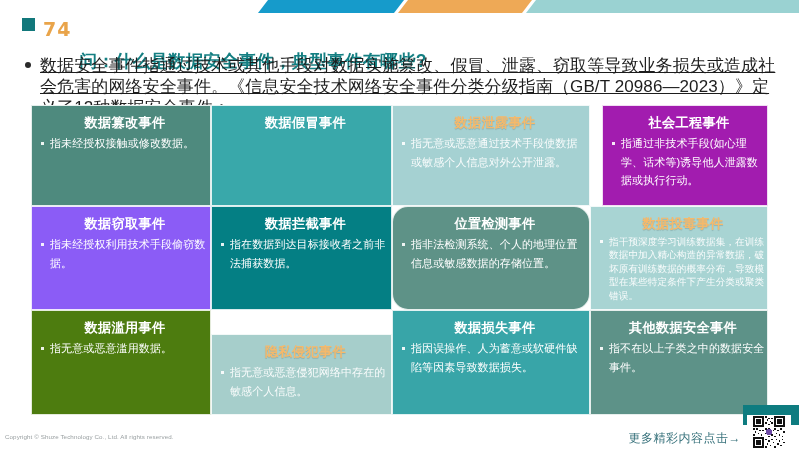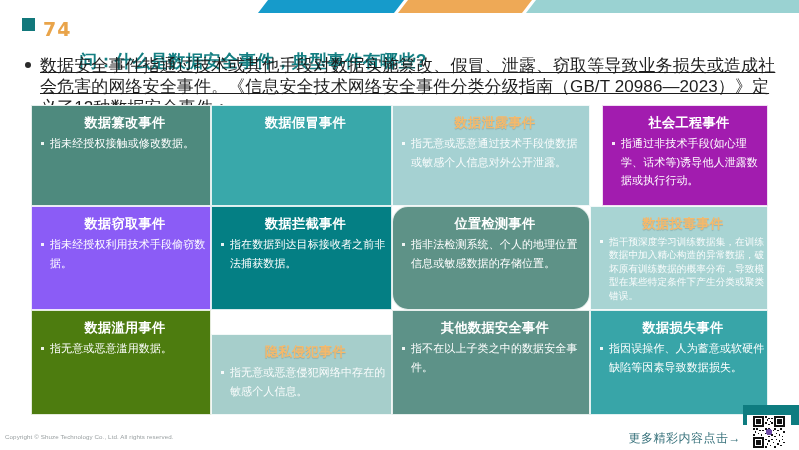--- a/index.html
+++ b/index.html
@@ -165,33 +165,33 @@
     </div>
 
     <div class="cell faded" style="background: rgb(166, 206, 203); margin-top: 24px;">
       <div class="cell-title accent">隐私侵犯事件</div>
       <div class="cell-body">
         <span class="cell-dot"></span>
         <span class="cell-desc">指无意或恶意侵犯网络中存在的敏感个人信息。</span>
       </div>
     </div>
 
+    <div class="cell" style="background: rgb(56, 165, 168);">
+      <div class="cell-title">数据损失事件</div>
+      <div class="cell-body">
+        <span class="cell-dot"></span>
+        <span class="cell-desc">指因误操作、人为蓄意或软硬件缺陷等因素导致数据损失。</span>
+      </div>
+    </div>
+
     <div class="cell" style="background: rgb(93, 146, 136);">
       <div class="cell-title">其他数据安全事件</div>
       <div class="cell-body">
         <span class="cell-dot"></span>
         <span class="cell-desc">指不在以上子类之中的数据安全事件。</span>
-      </div>
-    </div>
-
-    <div class="cell" style="background: rgb(56, 165, 168);">
-      <div class="cell-title">数据损失事件</div>
-      <div class="cell-body">
-        <span class="cell-dot"></span>
-        <span class="cell-desc">指因误操作、人为蓄意或软硬件缺陷等因素导致数据损失。</span>
       </div>
     </div>
 
   </div>
 
   <div class="copyright">Copyright © Shuze Technology Co., Ltd. All rights reserved.</div>
 
   <div class="qr-backdrop"></div>
 
   <div class="cta">更多精彩内容点击→</div>

